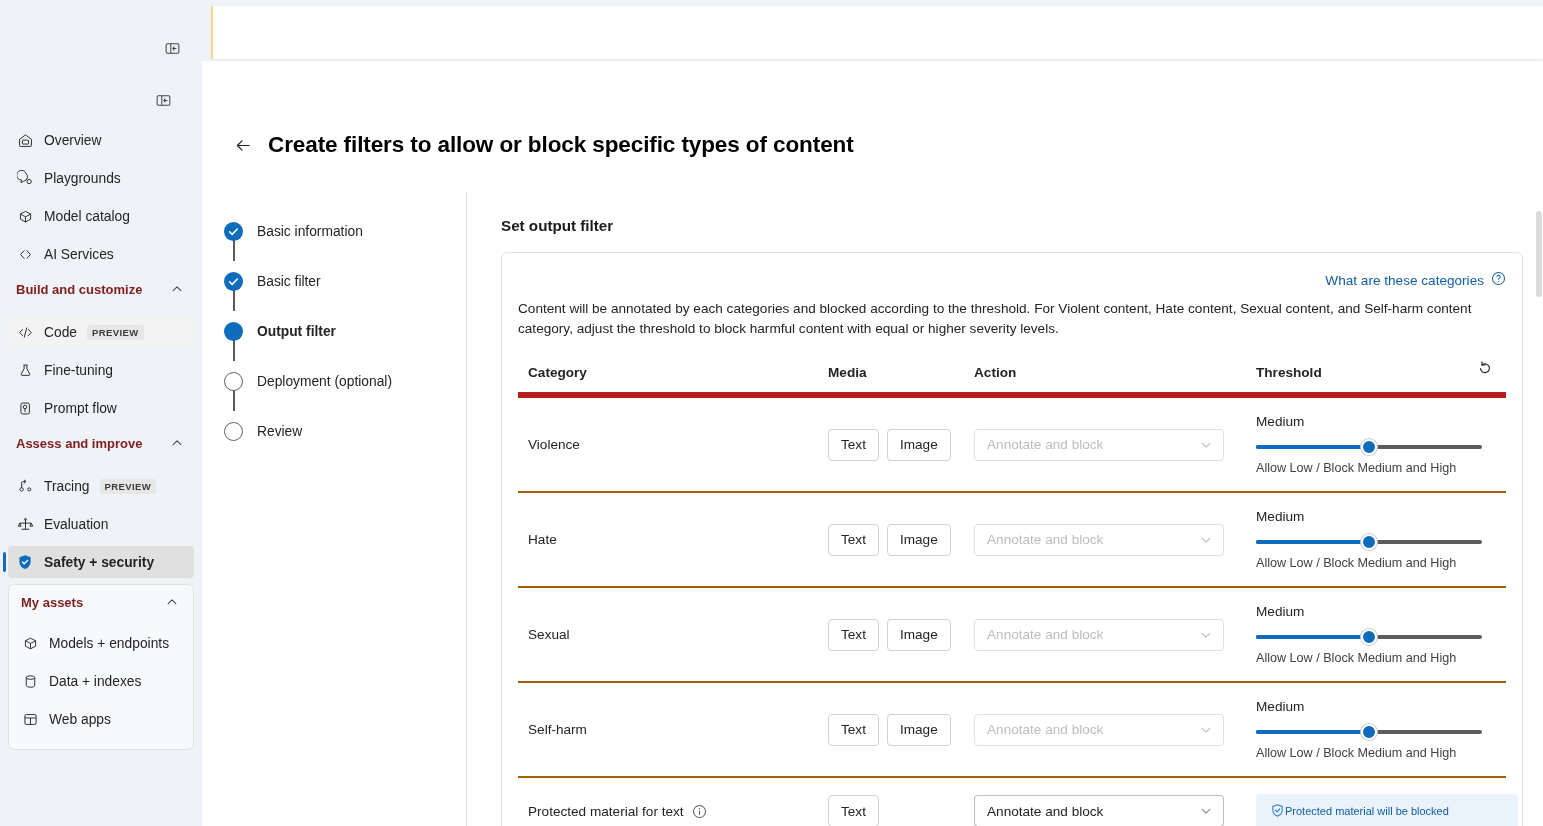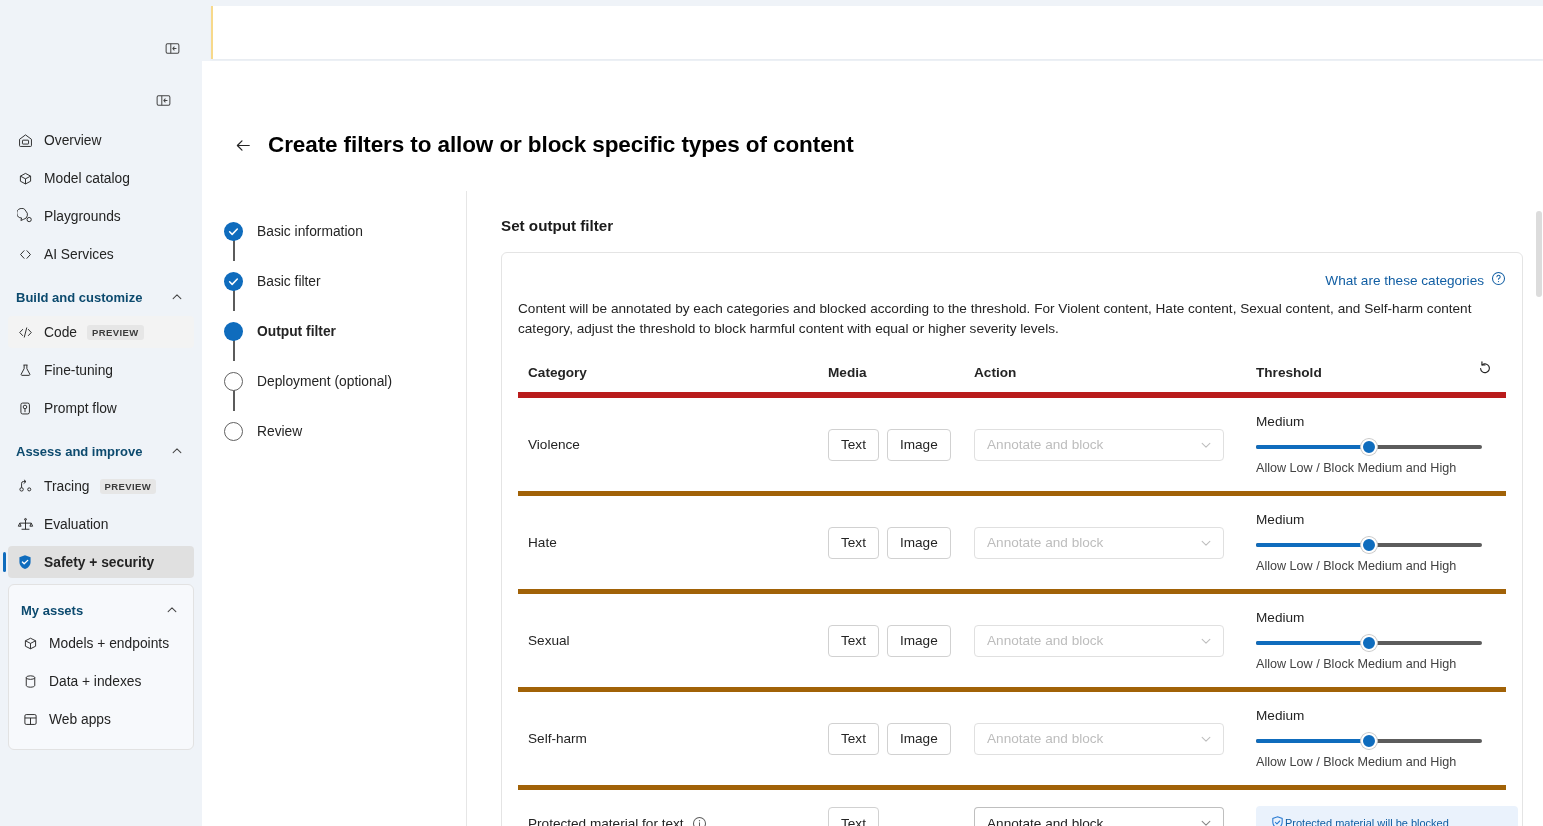--- a/index.html
+++ b/index.html
@@ -34,23 +34,23 @@
     border-radius:4px;cursor:pointer;position:relative;
     font-size:13.8px;color:#242424;
   }
   .nav-item .ico{width:18px;height:18px;flex:0 0 18px;display:flex;align-items:center;justify-content:center;}
   .nav-item.active{ background:#e0e0e0; font-weight:600; }
   .nav-item.active::before{
     content:"";position:absolute;left:-5px;top:6px;width:3px;height:20px;
     background:#0f6cbd;border-radius:2px;
   }
   .nav-group{
-    display:flex;align-items:center;justify-content:space-between;
+    display:flex;align-items:flex-start;justify-content:space-between;
     height:30px;margin:12px 8px 4px 8px;padding:0 10px 0 8px;
-    font-size:13px;font-weight:700;color:#0c4a6e;cursor:pointer;
+    font-size:13px;font-weight:700;color:#7f1d1d;cursor:pointer;
   }
   .chev{ width:14px;height:14px; }
   .badge-preview{
     font-size:9.5px;font-weight:700;letter-spacing:.4px;
     background:#e6e6e6;color:#3b3b3b;border-radius:3px;padding:2px 5px;
     text-transform:uppercase;
   }
   .assets-card{
     margin:6px 8px 0 8px;border:1px solid #e2e2e2;border-radius:6px;
     background:#f7f9fc;padding:2px 0 8px 0;
@@ -111,21 +111,21 @@
     margin:0 0 18px 0;max-width:990px;
   }
 
   
   table.ftable{width:100%;border-collapse:collapse;table-layout:fixed;}
   table.ftable th{
     text-align:left;font-size:13.6px;font-weight:600;color:#242424;
     padding:0 0 12px 10px;border-bottom:6px solid #b91c1c;vertical-align:bottom;
   }
   table.ftable td{
-    padding:16px 0 16px 10px;border-bottom:5px solid #a16207;vertical-align:middle;
+    padding:16px 0 16px 10px;border-bottom:2px solid #a16207;vertical-align:middle;
     font-size:13.6px;color:#242424;
   }
   .col-cat{width:300px;}
   .col-media{width:146px;}
   .col-action{width:282px;}
   .col-thr{width:auto;}
   .col-reset{width:42px;}
   th.reset-th{text-align:right;padding-right:6px;}
   .reset-btn{display:inline-flex;align-items:center;justify-content:center;width:22px;height:22px;cursor:pointer;}
 
@@ -206,35 +206,35 @@
           <path d="M3 8.6 10 3.4l7 5.2V16a1 1 0 0 1-1 1H4a1 1 0 0 1-1-1V8.6Z"></path>
           <rect x="6.4" y="9.6" width="7.2" height="4.6" rx=".6"></rect>
         </svg>
       </span>
       <span>Overview</span>
     </div>
 
     <div class="nav-item">
       <span class="ico">
         <svg width="17" height="17" viewBox="0 0 20 20" fill="none" stroke="#242424" stroke-width="1.1">
+          <path d="M10.4 3.6a5.6 5.6 0 1 0-5 8.1l-.8 3 3.2-1.4a5.6 5.6 0 0 0 2.6-9.7Z"></path>
+          <circle cx="14.3" cy="13.6" r="2.5"></circle>
+        </svg>
+      </span>
+      <span>Playgrounds</span>
+    </div>
+
+    <div class="nav-item">
+      <span class="ico">
+        <svg width="17" height="17" viewBox="0 0 20 20" fill="none" stroke="#242424" stroke-width="1.1">
           <path d="M4 7.2 10 4l6 3.2v6L10 16.4 4 13.2v-6Z"></path>
           <path d="M4 7.2 10 10.4l6-3.2M10 10.4v6"></path>
         </svg>
       </span>
       <span>Model catalog</span>
-    </div>
-
-    <div class="nav-item">
-      <span class="ico">
-        <svg width="17" height="17" viewBox="0 0 20 20" fill="none" stroke="#242424" stroke-width="1.1">
-          <path d="M10.4 3.6a5.6 5.6 0 1 0-5 8.1l-.8 3 3.2-1.4a5.6 5.6 0 0 0 2.6-9.7Z"></path>
-          <circle cx="14.3" cy="13.6" r="2.5"></circle>
-        </svg>
-      </span>
-      <span>Playgrounds</span>
     </div>
 
     <div class="nav-item">
       <span class="ico">
         <svg width="17" height="17" viewBox="0 0 20 20" fill="none" stroke="#242424" stroke-width="1.1">
           <path d="M8.6 5.2 4.2 10l4.4 4.8M11.4 5.2 15.8 10l-4.4 4.8"></path>
         </svg>
       </span>
       <span>AI Services</span>
     </div>

